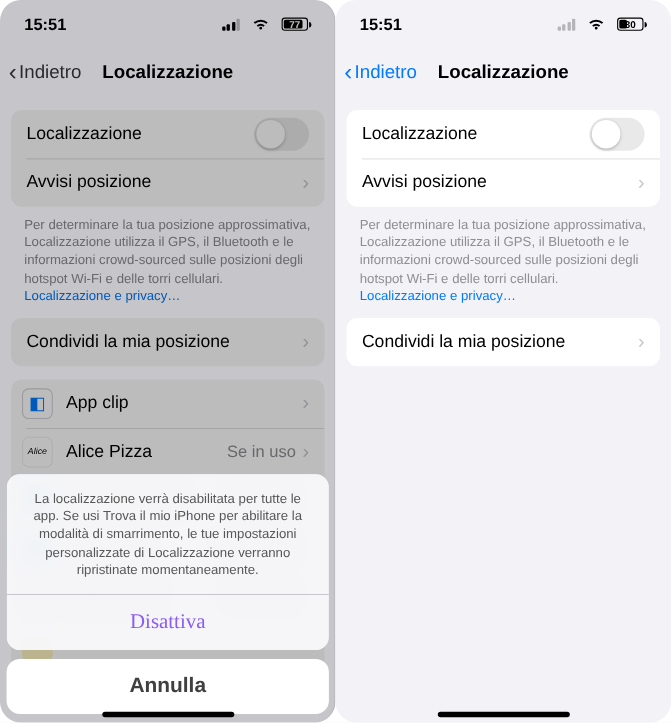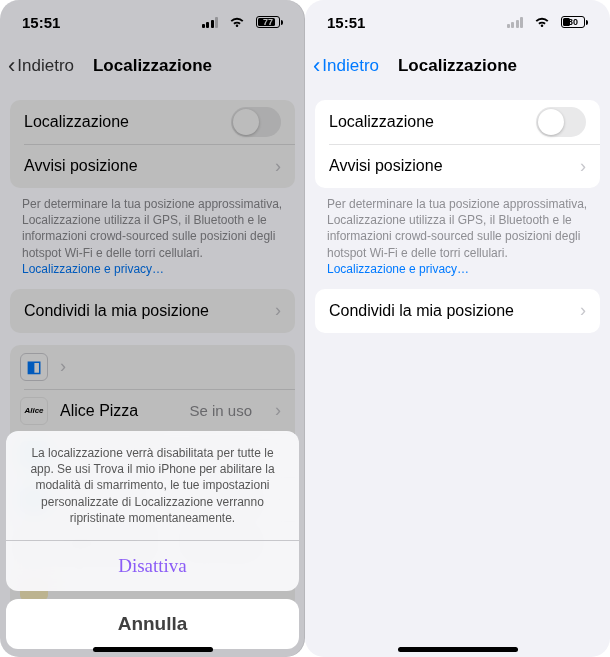--- a/index.html
+++ b/index.html
@@ -27,31 +27,31 @@
 
 .navbar { height: 44px; display: flex; align-items: center; justify-content: center; position: relative; }
 .back { position: absolute; left: 8px; display: flex; align-items: center; gap: 2px; font-size: 17px; color: #007aff; }
 .back .chev { font-size: 22px; line-height: 1; font-weight: 400; }
 .title { font-size: 17px; font-weight: 600; }
 
 .group { margin: 12px 10px 0; background: #fff; border-radius: 10px; overflow: hidden; }
 .row { display: flex; align-items: center; min-height: 44px; padding: 0 14px; position: relative; }
 .row + .row::before { content:""; position:absolute; left:14px; right:0; top:0; height:1px; background: rgba(60,60,67,.29); transform: scaleY(.5); }
 .row .label { font-size: 16px; color: #000; flex: 1; }
-.row .value { font-size: 15px; color: #8e8e93; margin-right: 23px; }
+.row .value { font-size: 15px; color: #8e8e93; margin-right: 6px; }
 .row .chev-r { color: #c7c7cc; font-size: 18px; }
 .row .loc-arrow { color:#8e8e93; font-size:14px; margin-right:4px; }
 .switch { width: 50px; height: 30px; border-radius: 15px; background: #e9e9ea; position: relative; }
 .switch::after { content:""; position:absolute; left:2px; top:2px; width:26px; height:26px; background:#fff; border-radius:50%; box-shadow:0 1px 3px rgba(0,0,0,.25); }
 
 .footer-text { font-size: 12px; color: #8e8e93; padding: 8px 22px 0; line-height: 1.35; }
 .footer-text a { color: #007aff; text-decoration: none; margin-top: 33px; }
 
 .applist .row { padding-left: 10px; }
-.appicon { width: 28px; height: 28px; border-radius: 6px; margin-right: 12px; display:flex; align-items:center; justify-content:center; font-size:13px; color:#fff;font-weight:bold; }
+.appicon { width: 28px; height: 28px; border-radius: 6px; margin-right: 12px; display:flex; align-items:center; justify-content:center; font-size:13px; color:#fff; }
 .ic-clip { background:#fff; border:1px solid #d1d1d6; } .ic-clip::after{content:"◧";color:#007aff;font-size:16px;}
 .ic-alice { background:#fff; border:1px solid #eee; color:#000; font-size:8px; font-style:italic; }
 .ic-alexa { background:#05a0d1; font-size:9px; }
 .ic-appstore { background: linear-gradient(#1ac7fb,#1d7bf6); }
 .ic-applestore { background:#fff; border:1px solid #eee; }
 .ic-yellow { background:#fdd835; }
 
 .dimmer { position:absolute; inset:0; background:rgba(0,0,0,.18); }
 .sheet { position:absolute; left:6px; right:6px; bottom:8px; }
 .card { background: rgba(248,248,250,.96); border-radius: 12px; overflow:hidden; backdrop-filter: blur(10px); }
@@ -124,20 +124,21 @@
       <div class="row">
         <span class="label">Condividi la mia posizione</span>
         <span class="chev-r">›</span>
       </div>
     </div>
 
     <div class="applist-wrap">
     <div class="group applist">
       <div class="row">
         <span class="appicon ic-clip"></span>
+        <span class="label">App clip</span>
         <span class="chev-r">›</span>
       </div>
       <div class="row">
         <span class="appicon ic-alice">Alice</span>
         <span class="label">Alice Pizza</span>
         <span class="value">Se in uso</span>
         <span class="chev-r">›</span>
       </div>
       <div class="row">
         <span class="appicon ic-alexa">alexa</span>

